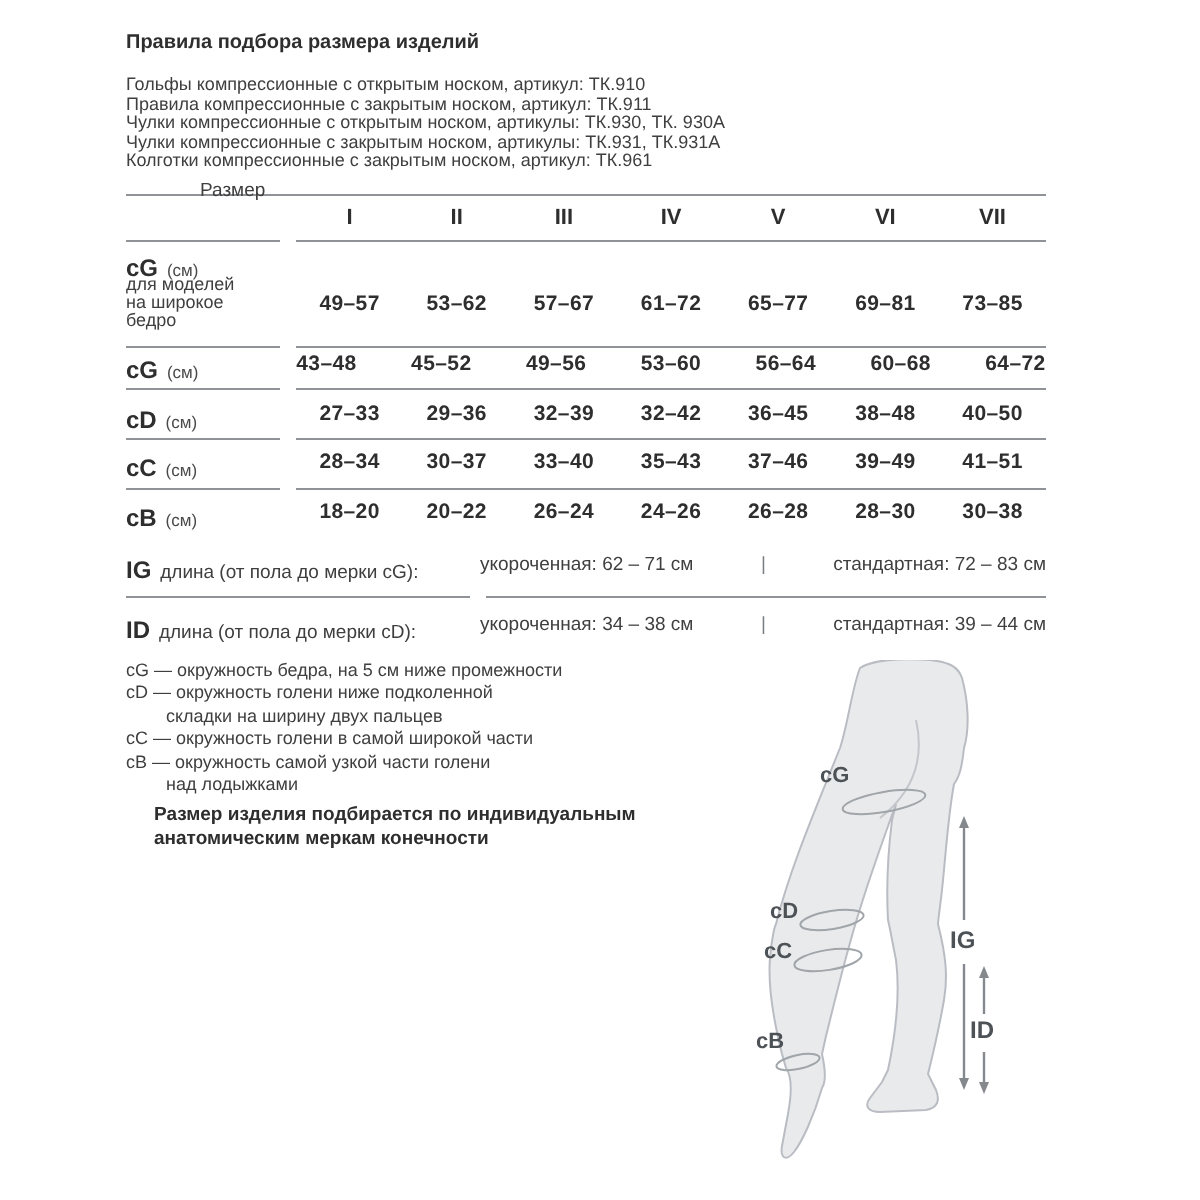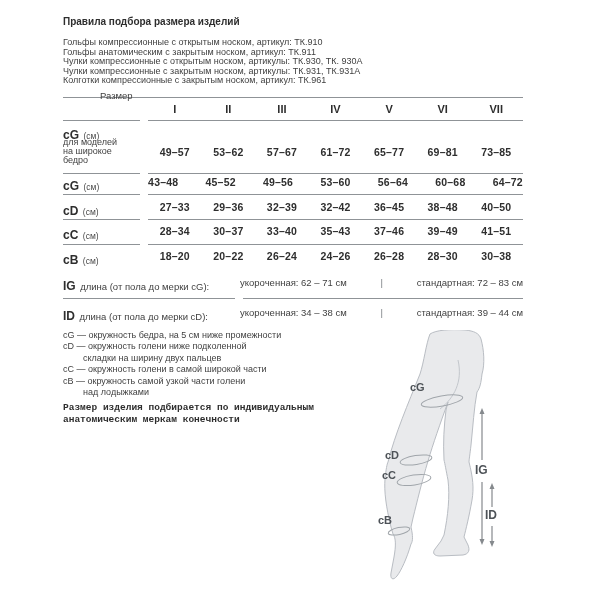--- a/index.html
+++ b/index.html
@@ -26,36 +26,36 @@
   .sublabel { position:absolute; left:0; font-size:9px; line-height:9px; color:#3f3f3f; }
 
   .lenrow { position:absolute; left:0; width:460px; white-space:nowrap; }
   .lenrow .code { font-size:12px; font-weight:bold; color:#2e2e2e; }
   .lenrow .desc { font-size:9.5px; color:#3f3f3f; }
   .lenvals { position:absolute; left:177px; top:1px; width:283px; display:flex; justify-content:space-between; font-size:9.5px; color:#3f3f3f; }
   .lenvals .pipe { color:#7a7e82; }
 
   .footnotes { position:absolute; top:330px; left:0; font-size:9px; line-height:11.4px; color:#3f3f3f; }
   .footnotes .indent { padding-left:20px; }
-  .boldnote { position:absolute; top:402px; left:0; font-size:9.5px; line-height:11.5px; font-weight:bold; color:#2e2e2e;font-family:Liberation Mono, monospace; }
+  .boldnote { position:absolute; top:402px; left:14px; font-size:9.5px; line-height:11.5px; font-weight:bold; color:#2e2e2e; }
 
   .diagram { position:absolute; left:370px; top:330px; width:230px; height:270px; }
   .diagram text { font-family:"Liberation Sans", sans-serif; font-weight:bold; fill:#4d5257; }
 </style>
 </head>
 <body>
 
 <div class="page">
   <div class="content">
 
     <div class="title">Правила подбора размера изделий</div>
 
     <div class="products">
       <div>Гольфы компрессионные с открытым носком, артикул: ТК.910</div>
-      <div>Гольфы анатомическим с закрытым носком, артикул: ТК.911</div>
+      <div>Правила компрессионные с закрытым носком, артикул: ТК.911</div>
       <div>Чулки компрессионные с открытым носком, артикулы: ТК.930, ТК. 930А</div>
       <div>Чулки компрессионные с закрытым носком, артикулы: ТК.931, ТК.931А</div>
       <div>Колготки компрессионные с закрытым носком, артикул: ТК.961</div>
     </div>
 
     <div class="hr" style="top:97px; left:0; width:460px;"></div>
     <div class="hr" style="top:120px; left:0; width:77px;"></div>
     <div class="hr" style="top:120px; left:85px; width:375px;"></div>
     <div class="hr" style="top:173px; left:0; width:77px;"></div>
     <div class="hr" style="top:173px; left:85px; width:375px;"></div>

